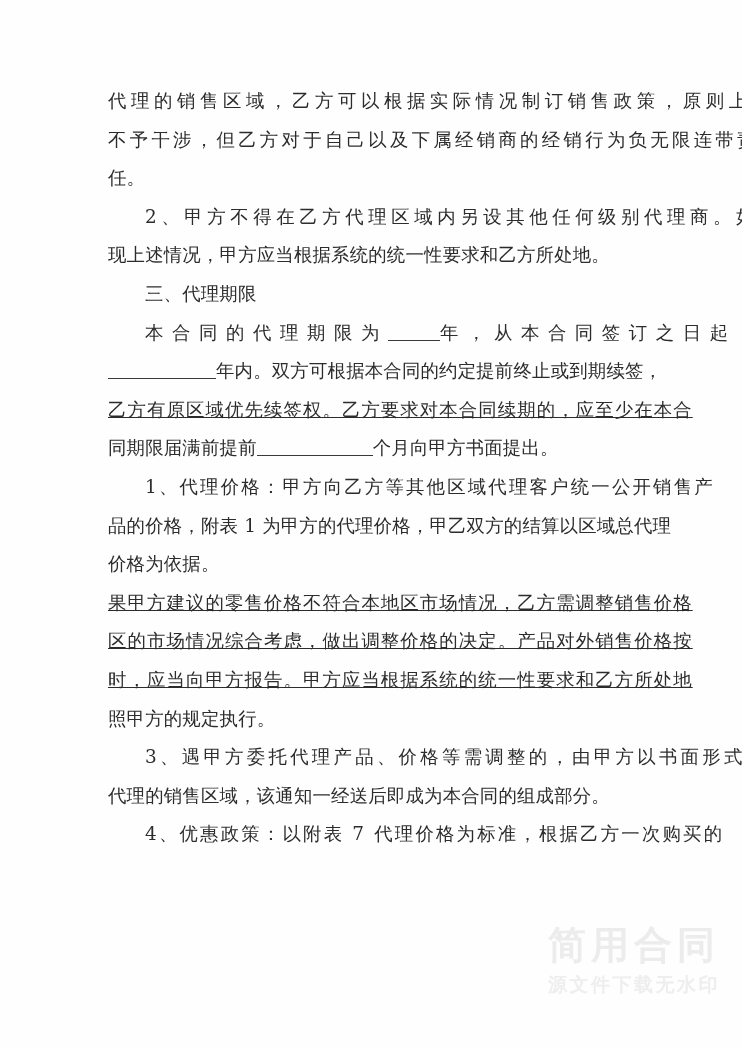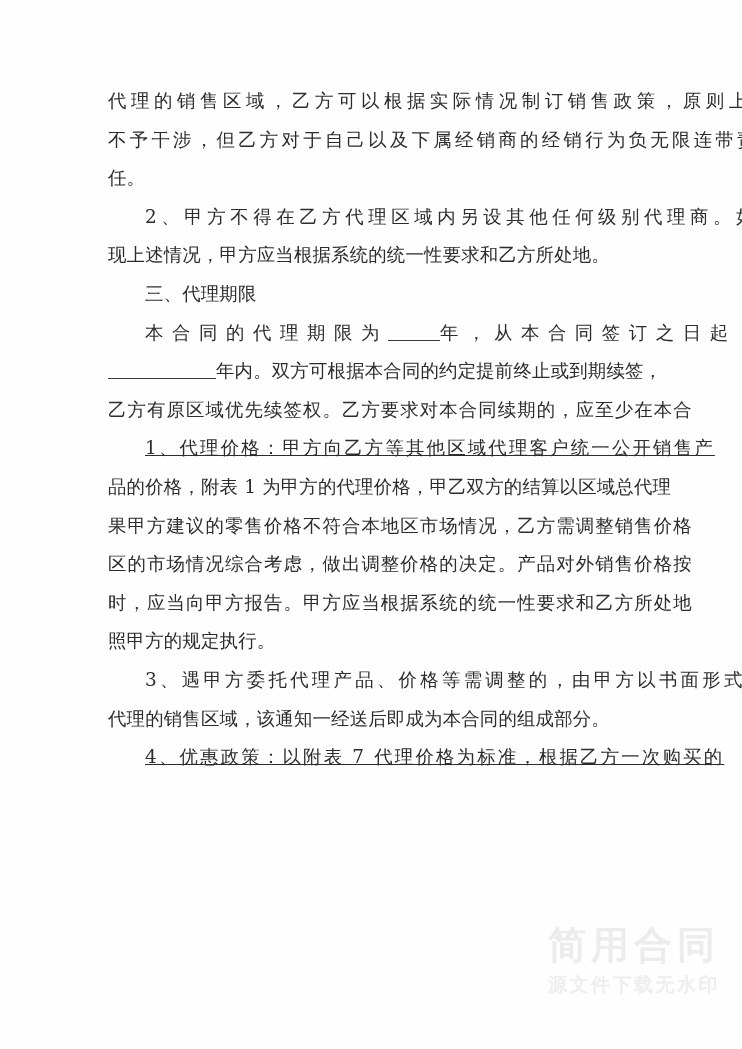--- a/index.html
+++ b/index.html
@@ -32,22 +32,22 @@
   .line {
     height: 38.6px;
     line-height: 38.6px;
     font-size: 18.4px;
     color: #2c2c2c;
     white-space: nowrap;
     letter-spacing: 0.2px;
   }
   
   .line.just-0  { letter-spacing: 0.2px; }
-  .line.just-1  { letter-spacing: 1.1px; }
-  .line.just-2  { letter-spacing: 2.2px; text-decoration: underline; }
+  .line.just-1  { letter-spacing: 1.1px; text-decoration: underline; }
+  .line.just-2  { letter-spacing: 2.2px; }
   .line.just-3  { letter-spacing: 3.3px; }
   .line.just-4  { letter-spacing: 4.6px; }
   .line.just-7  { letter-spacing: 8.6px; }
   .line.indent {
     padding-left: 37px;
   }
   .blank {
     display: inline-block;
     border-bottom: 1.4px solid #3a3a3a;
     vertical-align: -2px;
@@ -99,24 +99,26 @@
     <div class="line just-0">现上述情况，甲方应当根据系统的统一性要求和乙方所处地。</div>
 
     <div class="line indent just-0">三、代理期限</div>
 
     <div class="line indent just-7"><span>本合同的代理期限为</span><span class="blank w-short"></span><span>年，从本合同签订之日起</span></div>
 
     <div class="line just-0"><span class="blank w-mid"></span><span>年内。双方可根据本合同的约定提前终止或到期续签，</span></div>
 
     <div class="line just-1">乙方有原区域优先续签权。乙方要求对本合同续期的，应至少在本合</div>
 
+    <div class="line just-0"><span>同期限届满前提前</span><span class="blank w-long"></span><span>个月向甲方书面提出。</span></div>
 
 
     <div class="line indent just-2">1、代理价格：甲方向乙方等其他区域代理客户统一公开销售产</div>
     <div class="line just-0">品的价格，附表 1 为甲方的代理价格，甲乙双方的结算以区域总代理</div>
+    <div class="line just-0">价格为依据。</div>
 
     <div class="line just-1">果甲方建议的零售价格不符合本地区市场情况，乙方需调整销售价格</div>
     <div class="line just-1">区的市场情况综合考虑，做出调整价格的决定。产品对外销售价格按</div>
     <div class="line just-1">时，应当向甲方报告。甲方应当根据系统的统一性要求和乙方所处地</div>
     <div class="line just-0">照甲方的规定执行。</div>
 
     <div class="line indent just-3">3、遇甲方委托代理产品、价格等需调整的，由甲方以书面形式</div>
     <div class="line just-0">代理的销售区域，该通知一经送后即成为本合同的组成部分。</div>
 
     <div class="line indent just-2">4、优惠政策：以附表 7 代理价格为标准，根据乙方一次购买的</div>

